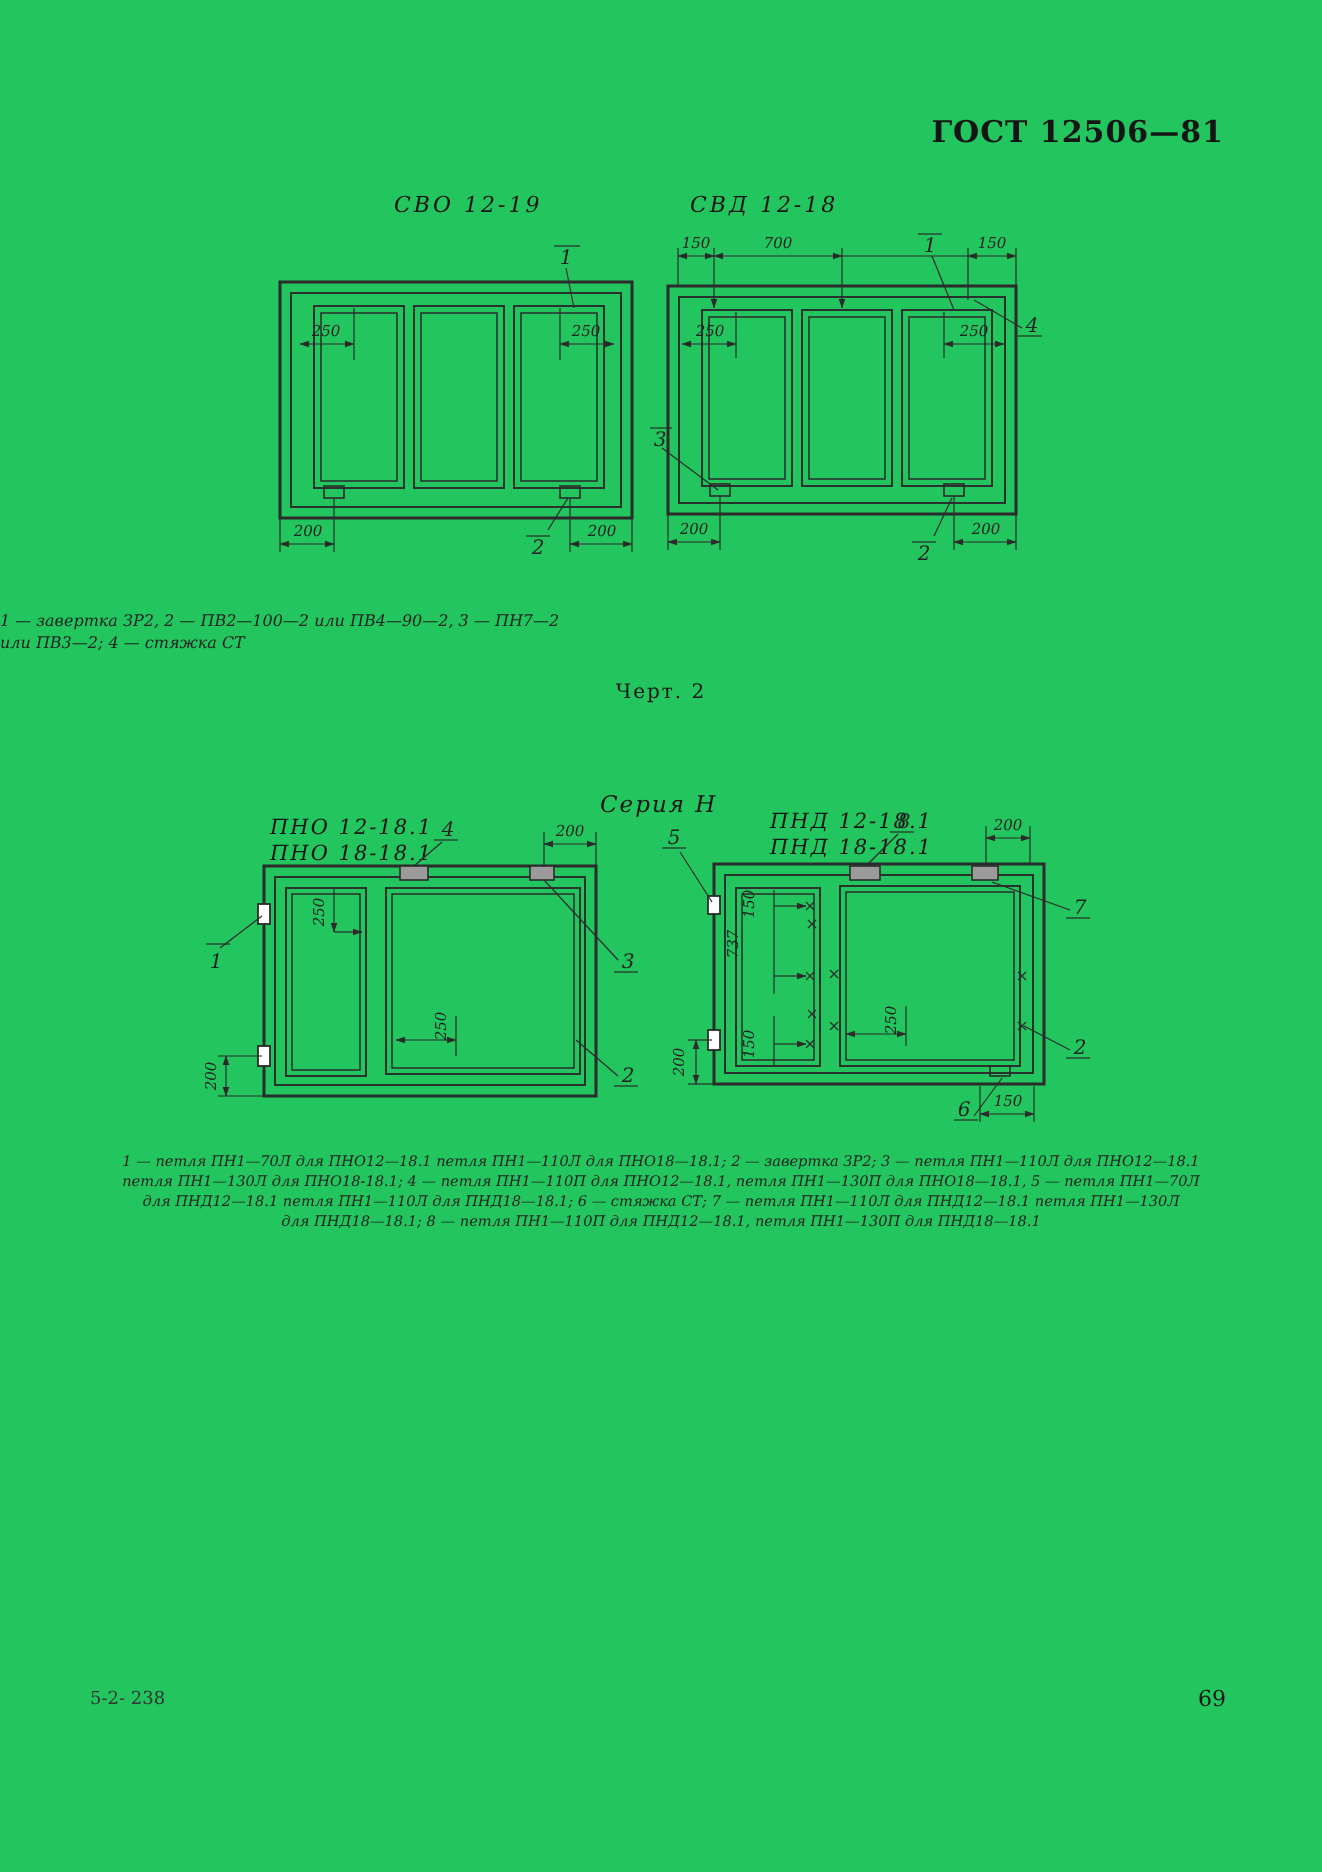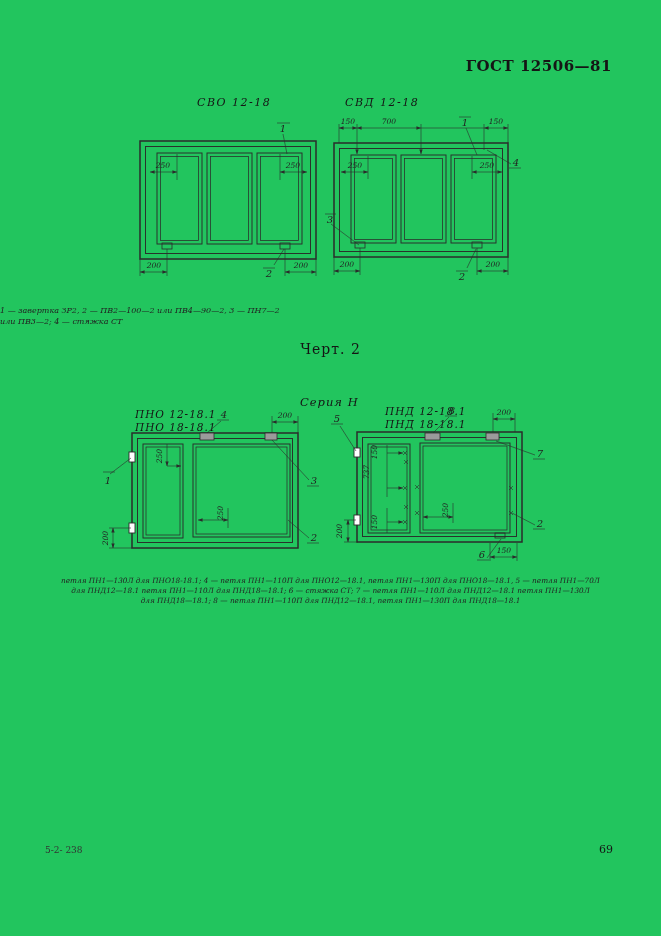--- a/index.html
+++ b/index.html
@@ -6,21 +6,21 @@
   html,body{background:#9a9a9a}
   .page{position:relative;width:661px;height:936px;background:#22c55e;
         font-family:"DejaVu Serif",serif;color:#151515;overflow:hidden;margin:0 auto}
   .abs{position:absolute}
   .hdr{font-weight:bold;font-size:15px;letter-spacing:.5px}
   .dtitle{font-style:italic;font-size:11px;letter-spacing:1.5px;white-space:nowrap}
   .dtitle2{font-style:italic;font-size:10.5px;letter-spacing:1px;line-height:13px;white-space:nowrap}
   .series{font-style:italic;font-size:11.5px;letter-spacing:1px}
   .cap{width:572px;font-size:8px;line-height:11px;font-style:italic;color:#222}
   .cap3{width:661px;text-align:center;font-size:7.3px;line-height:10px;font-style:italic;color:#222}
-  .figlab{width:661px;text-align:center;font-size:14px;letter-spacing:1px}
+  .figlab{width:661px;text-align:center;font-size:10px;letter-spacing:1px}
   .foot{font-size:9px;color:#333}
   .pgnum{font-size:11px}
   svg.draw{position:absolute;overflow:visible}
   svg.draw text{font-family:"DejaVu Serif",serif;fill:#222}
   .dimtext{font-size:7.5px;font-style:italic}
   .callout{font-size:10px;font-style:italic}
   .ln{stroke:#2b2b2b;fill:none}
   .sw14{stroke-width:1.5}
   .sw09{stroke-width:.95}
   .sw07{stroke-width:.75}
@@ -40,21 +40,21 @@
       <marker id="ar" viewBox="0 0 10 10" refX="9.5" refY="5" markerWidth="8" markerHeight="8" orient="auto-start-reverse">
         <path d="M0,1.5 L10,5 L0,8.5 z" fill="#2b2b2b"></path>
       </marker>
     </defs>
   </svg>
 
   
   <div class="abs hdr" style="top:57px;right:49px">ГОСТ 12506—81</div>
 
   
-  <div class="abs dtitle" style="left:197px;top:96px">СВО 12-18</div>
+  <div class="abs dtitle" style="left:197px;top:96px">СВО 12-19</div>
   <div class="abs dtitle" style="left:345px;top:96px">СВД 12-18</div>
 
   
   <svg class="draw" style="left:130px;top:118px" width="210" height="170" viewBox="0 0 210 170">
     <g>
       <rect class="ln sw14" x="10" y="23" width="176" height="118"></rect>
       <rect class="ln sw09" x="15.5" y="28.5" width="165" height="107"></rect>
     </g>
     <g>
       <rect class="ln sw09" x="27" y="35" width="45" height="91"></rect>
@@ -355,20 +355,21 @@
     <g>
       <line class="ln thin" x1="165" y1="138" x2="165" y2="156"></line>
       <line class="ln thin" x1="192" y1="138" x2="192" y2="156"></line>
       <line class="ln thin" x1="165" y1="152" x2="192" y2="152" marker-start="url(#ar)" marker-end="url(#ar)"></line>
       <text class="dimtext" x="179" y="148" text-anchor="middle">150</text>
     </g>
   </svg>
 
   
   <div class="abs cap3" style="top:576px">
+    <div>1 — петля ПН1—70Л для ПНО12—18.1  петля ПН1—110Л для ПНО18—18.1; 2 — завертка ЗР2; 3 — петля ПН1—110Л для ПНО12—18.1</div>
     <div>петля ПН1—130Л для ПНО18-18.1; 4 — петля ПН1—110П для ПНО12—18.1, петля ПН1—130П для ПНО18—18.1, 5 — петля ПН1—70Л</div>
     <div>для ПНД12—18.1  петля ПН1—110Л для ПНД18—18.1; 6 — стяжка СТ; 7 — петля ПН1—110Л для ПНД12—18.1 петля ПН1—130Л</div>
     <div>для ПНД18—18.1; 8 — петля ПН1—110П для ПНД12—18.1, петля ПН1—130П для ПНД18—18.1</div>
   </div>
 
   
   <div class="abs foot" style="left:45px;top:845px">5-2- 238</div>
   <div class="abs pgnum" style="left:599px;top:843px">69</div>
 
 </div>

